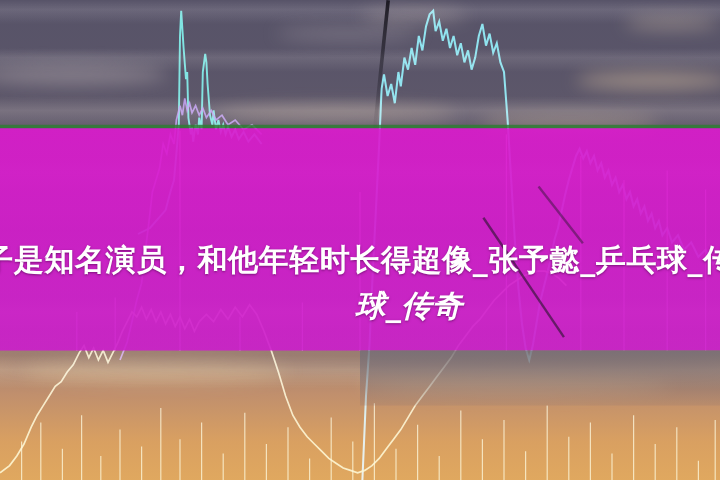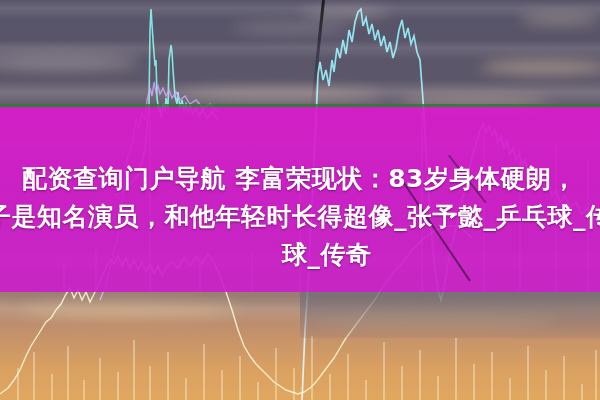--- a/index.html
+++ b/index.html
@@ -80,21 +80,21 @@
     color:#fff;
     font-weight:bold;
     font-size:25px;
     line-height:38px;
     letter-spacing:.5px;
     text-shadow:0 1px 2px rgba(60,0,60,.55);
   }
   .cap-line{position:absolute;white-space:nowrap;}
   #cap1{top:160px;left:22px;}
   #cap2{top:198px;left:-14px;}
-  #cap3{top:236px;left:282px;}
+  #cap3{top:236px;left:296px;font-style:italic;}
 </style>
 </head>
 <body>
 
 <div id="stage">
 
   <div class="layer" id="sky"></div>
   <div class="layer" id="clouds">
     <div class="puff" style="left:-20px;top:54px;width:160px;height:16px;background:rgba(238,226,220,.30);"></div>
     <div class="puff" style="left:230px;top:22px;width:120px;height:12px;background:rgba(225,215,215,.22);"></div>
@@ -176,18 +176,17 @@
   <div id="band-green" style="top:104px;"></div>
   <div id="band-magenta" style="top:107px;height:185px;"></div>
   <div id="band-magenta-solid" style="top:107px;height:185px;"></div>
   <div id="gray-right" style="left:300px;top:292px;width:300px;height:46px;"></div>
 
   <div id="streak" style="left:322px;top:0px;width:3px;height:108px;transform:rotate(6deg);"></div>
   <div id="streak2" style="left:402px;top:182px;width:2px;height:120px;transform:rotate(-34deg);opacity:.75;"></div>
   <div id="streak2" style="left:448px;top:156px;width:2px;height:60px;transform:rotate(-38deg);opacity:.55;"></div>
 
   <div id="caption">
-    <div class="cap-line" id="cap1">配资查询门户导航 李富荣现状：83岁身体硬朗，</div>
     <div class="cap-line" id="cap2">子是知名演员，和他年轻时长得超像_张予懿_乒乓球_传</div>
     <div class="cap-line" id="cap3">球_传奇</div>
   </div>
 
 </div>
 
 </body></html>

